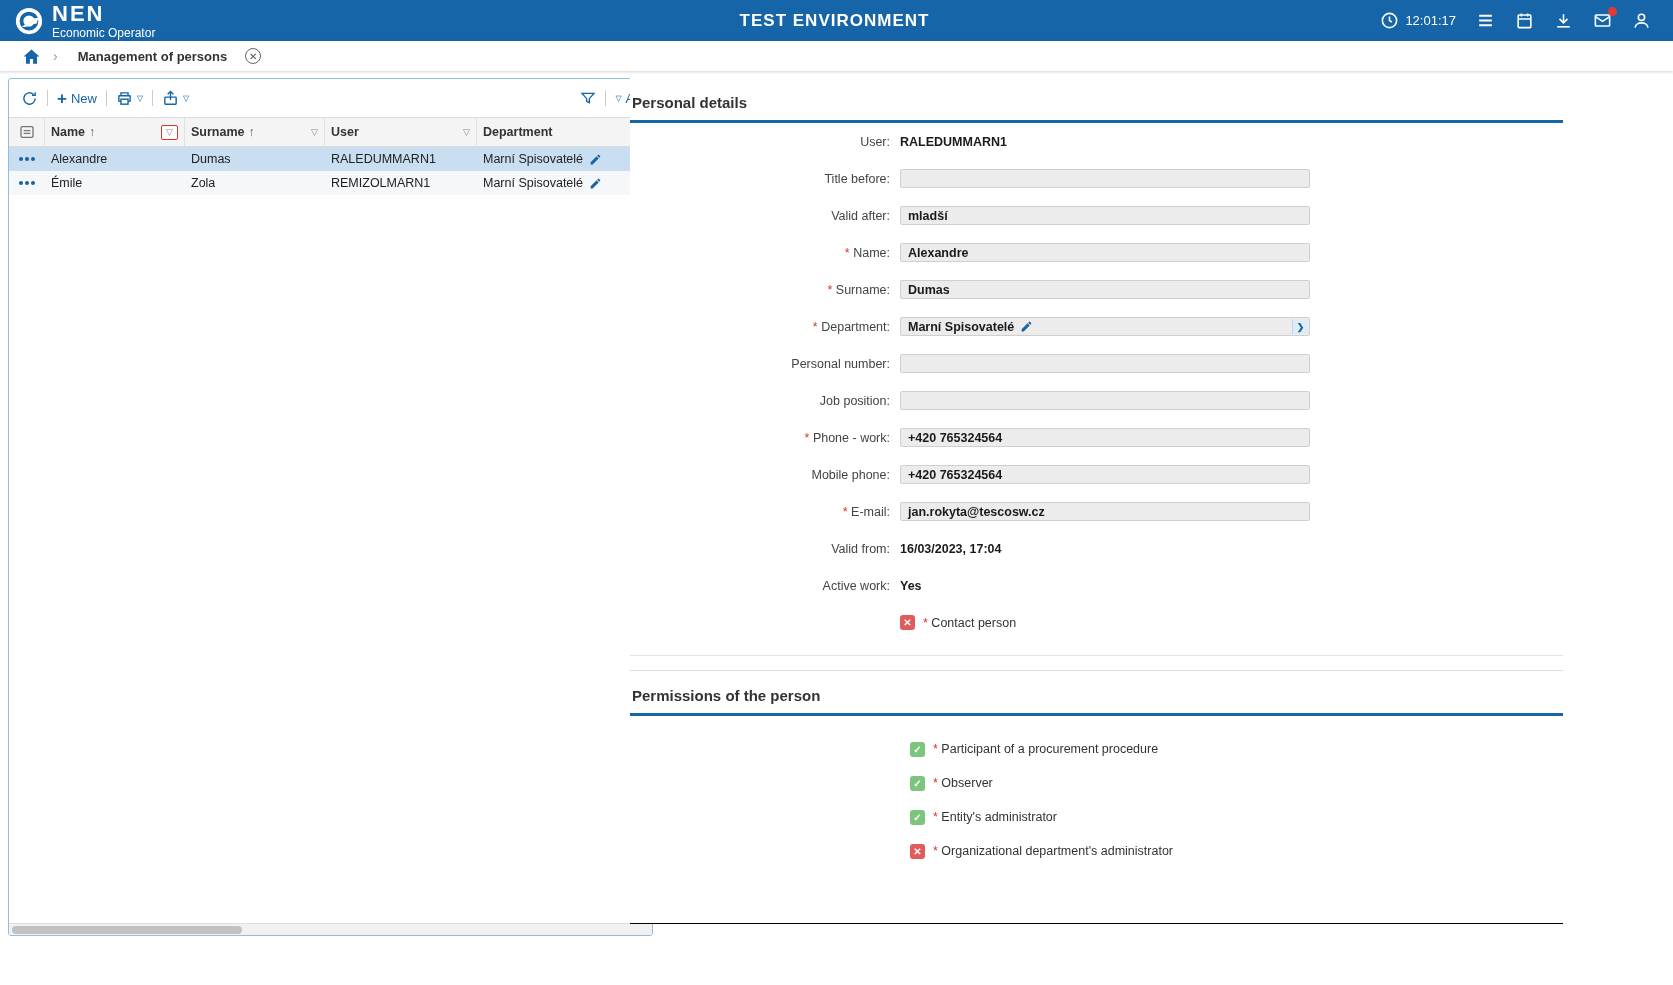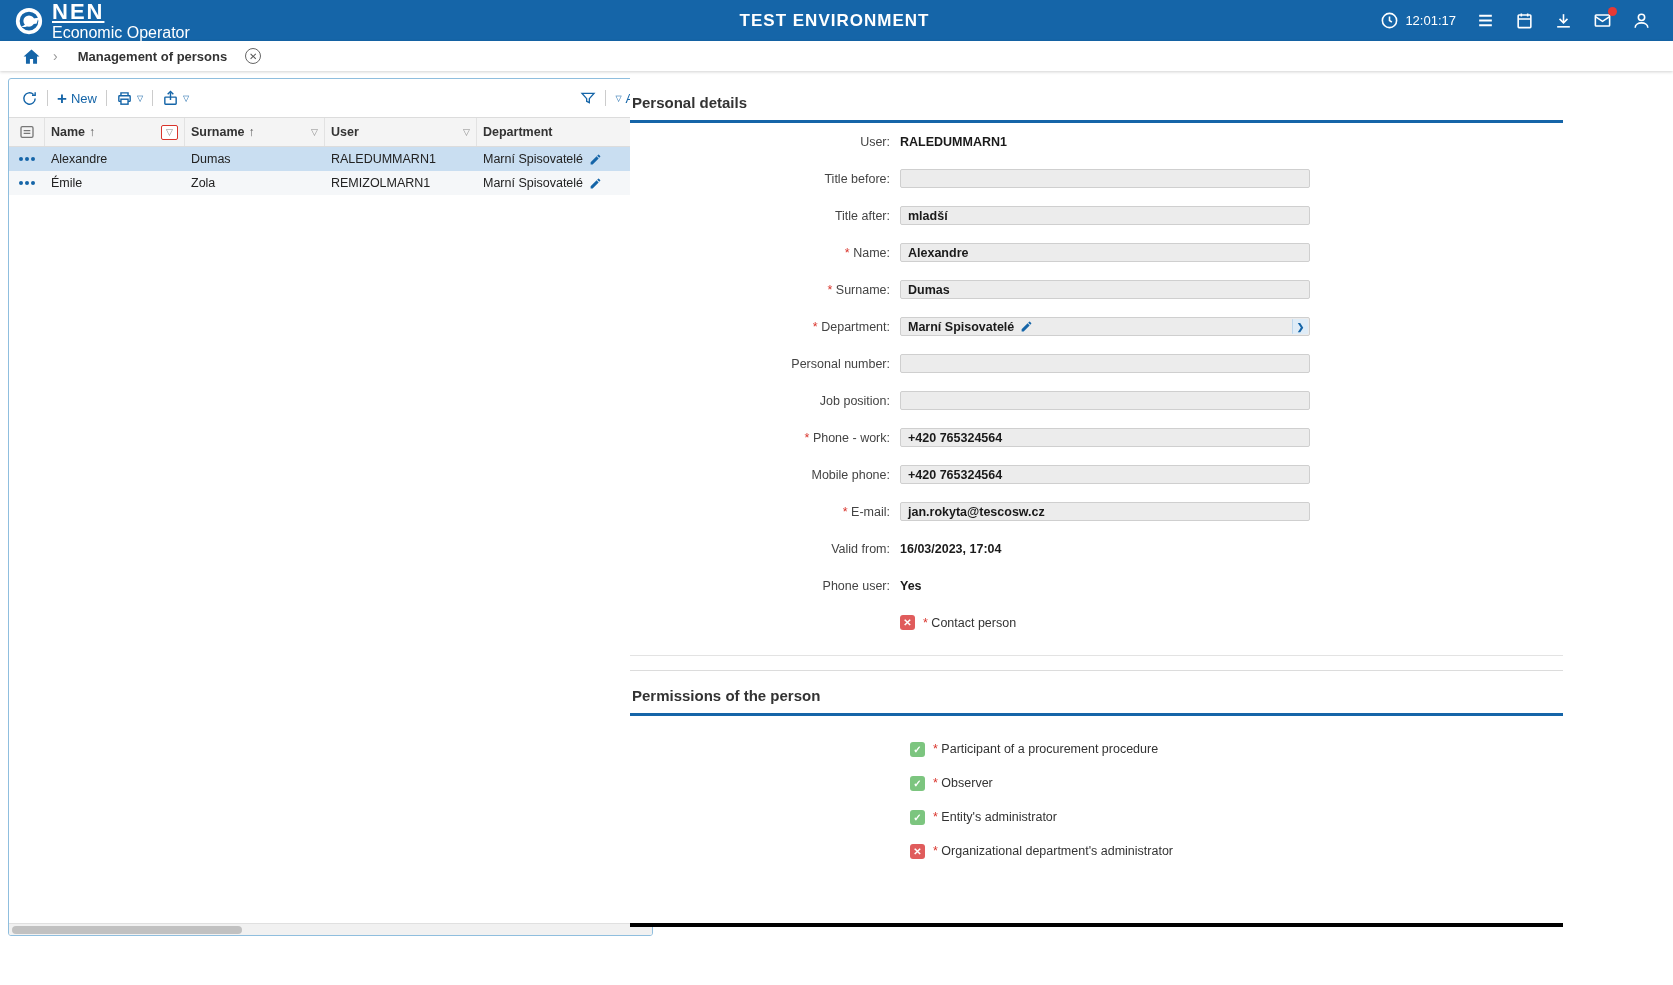--- a/index.html
+++ b/index.html
@@ -9,22 +9,22 @@
     background:#ffffff; position:relative; overflow:hidden; color:#222;
   }
   
   .topbar{
     position:absolute; left:0; top:0; width:100%; height:41px;
     background:#1565a8; display:flex; align-items:center; color:#fff;
   }
   .logo-wrap{ display:flex; align-items:center; margin-left:14px; }
   .logo-circle{ width:30px; height:30px; }
   .logo-texts{ margin-left:8px; line-height:1; }
-  .logo-name{ font-size:22px; font-weight:bold; letter-spacing:2px;text-decoration:underline; }
-  .logo-sub{ font-size:16px; margin-top:2px; }
+  .logo-name{ font-size:22px; font-weight:bold; letter-spacing:2px; }
+  .logo-sub{ font-size:12px; margin-top:2px; }
   .env-title{
     position:absolute; left:0; right:4px; text-align:center;
     font-size:17px; font-weight:bold; letter-spacing:1px; pointer-events:none;
   }
   .top-right{ margin-left:auto; display:flex; align-items:center; gap:20px; margin-right:22px; z-index:2;}
   .time-wrap{ display:flex; align-items:center; gap:6px; font-size:13px; }
   .tico{ width:19px; height:19px; display:block; cursor:pointer;}
   .mail-wrap{ position:relative; }
   .mail-badge{ position:absolute; top:-4px; right:-5px; width:9px; height:9px; background:#e53935; border-radius:50%; }
   
@@ -107,21 +107,21 @@
     display:inline-flex; align-items:center; justify-content:center; flex:none; cursor:pointer;
   }
   .chk.green{ background:#7cc57f; }
   .chk.red{ background:#e05c5c; }
   .inline-check{ display:flex; align-items:center; gap:8px; }
   .perm-section{ border-top:1px solid #dcdcdc; margin-top:14px; }
   .perm-list{ margin:16px 0 0 280px; padding-bottom:55px; }
   .prow{ display:flex; align-items:center; gap:8px; height:34px; }
   .plabel{ font-size:12.5px; color:#333; }
   .pd-body{ padding-bottom:14px; border-bottom:1px solid #e3e3e3; }
-  .perm-bottom{ border-bottom:4px solid #000000; }
+  .perm-bottom{ border-bottom:1px solid #000000; }
 </style>
 </head>
 <body>
 
 <div class="topbar">
   <div class="logo-wrap">
     <svg class="logo-circle" viewBox="0 0 32 32">
       <circle cx="16" cy="16" r="14" fill="#ffffff"></circle>
       <path d="M16 6a10 10 0 1 0 10 10A10 10 0 0 0 16 6zm0 4a6 6 0 1 1-6 6 6 6 0 0 1 6-6z" fill="#1565a8"></path>
       <path d="M8 22c6-2 10-10 18-9l-2 6c-6-1-10 5-16 3z" fill="#ffffff"></path>
@@ -294,21 +294,21 @@
     <div>
         <div class="frow">
           <div class="flabel">User:</div>
           <div class="fstatic">RALEDUMMARN1</div>
         </div>
         <div class="frow">
           <div class="flabel">Title before:</div>
           <div class="finput"></div>
         </div>
         <div class="frow">
-          <div class="flabel">Title after:</div>
+          <div class="flabel">Valid after:</div>
           <div class="finput">mladší</div>
         </div>
         <div class="frow">
           <div class="flabel"><span class="req">*</span> Name:</div>
           <div class="finput">Alexandre</div>
         </div>
         <div class="frow">
           <div class="flabel"><span class="req">*</span> Surname:</div>
           <div class="finput">Dumas</div>
         </div>
@@ -340,21 +340,21 @@
         </div>
         <div class="frow">
           <div class="flabel"><span class="req">*</span> E-mail:</div>
           <div class="finput">jan.rokyta@tescosw.cz</div>
         </div>
         <div class="frow">
           <div class="flabel">Valid from:</div>
           <div class="fstatic">16/03/2023, 17:04</div>
         </div>
         <div class="frow">
-          <div class="flabel">Phone user:</div>
+          <div class="flabel">Active work:</div>
           <div class="fstatic">Yes</div>
         </div>
         <div class="frow">
           <div class="flabel"></div>
           <div class="inline-check">
             <span class="chk red">✕</span>
             <span class="plabel"><span class="req">*</span> Contact person</span>
           </div>
         </div>
       </div>

